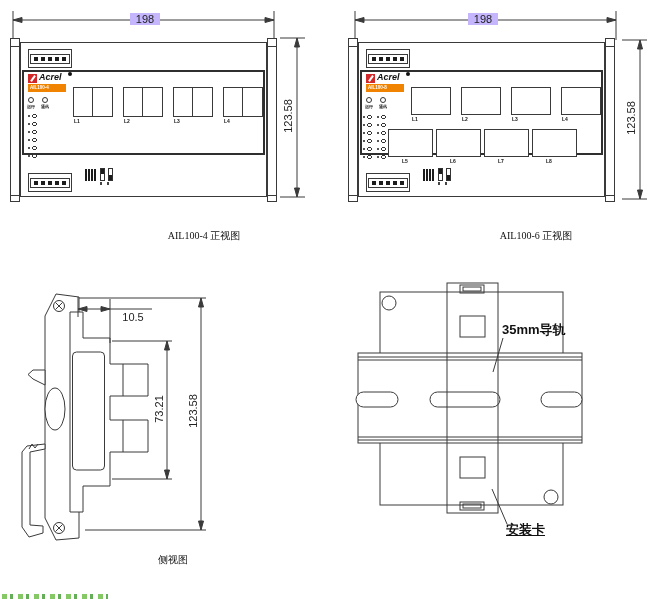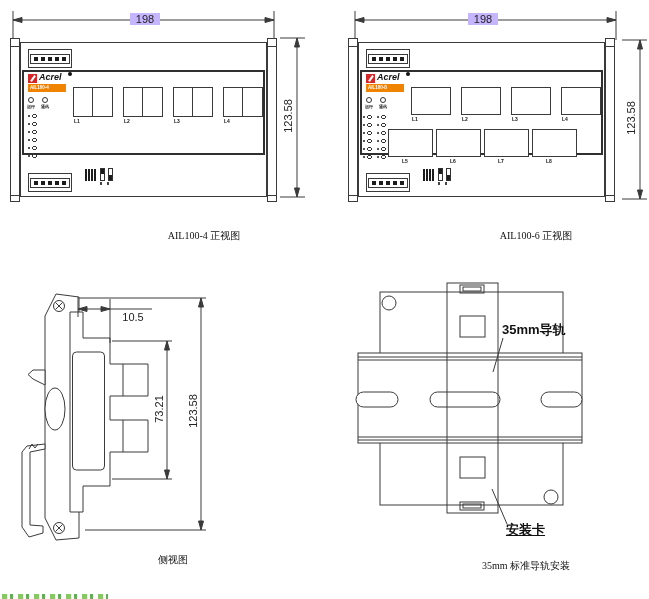--- a/index.html
+++ b/index.html
@@ -253,16 +253,15 @@
   <div class="txt dim" style="left:119px;top:295px;width:28px;margin-top:16px;">10.5</div>
   <div class="txt dim vdim" style="left:139px;top:403px;width:40px;">73.21</div>
   <div class="txt dim vdim" style="left:171px;top:405px;">123.58</div>
 
   <div class="txt leadlabel" style="left:502px;top:321px;">35mm导轨</div>
   <div class="txt leadlabel" style="left:506px;top:521px;text-decoration:underline;">安装卡</div>
 
   <div class="txt caption" style="left:156px;top:229px;">AIL100-4 正视图</div>
   <div class="txt caption" style="left:488px;top:229px;">AIL100-6 正视图</div>
   <div class="txt caption" style="left:125px;top:553px;">侧视图</div>
-  <div class="txt caption" style="left:478px;top:559px;">35mm 标准导轨安装</div>
 
   <div class="greenclip"></div>
 </div>
 
 </body></html>

